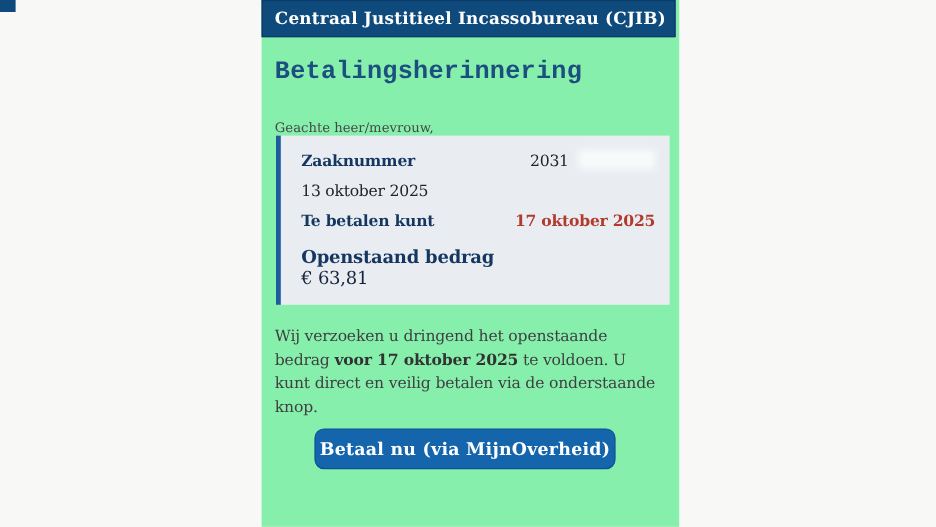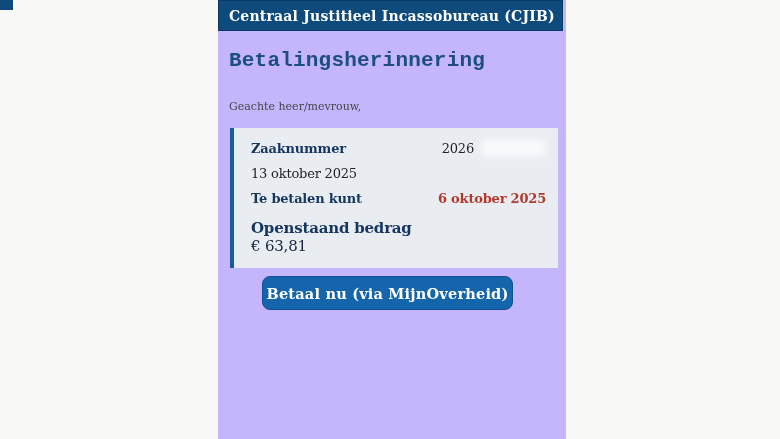--- a/index.html
+++ b/index.html
@@ -11,21 +11,21 @@
   }
   .corner-accent {
     position: absolute; left: 0; top: 0;
     width: 13px; height: 10px;
     background: #0f4a7d;
   }
   .card {
     position: absolute;
     left: 218px; top: 0;
     width: 348px; height: 439px;
-    background: #c4b5fd;
+    background: #86efac;
   }
   .header-bar {
     width: calc(100% - 3px);
     height: 31px;
     background: #0f4a7d;
     border: 1px solid #0a3a66;
     display: flex;
     align-items: center;
     padding-left: 10px;
   }
@@ -53,21 +53,20 @@
     color: #474747;
   }
   .body-text {
     margin-top: 11px;
     font-size: 13px;
     line-height: 19.5px;
     color: #3f3f3f;
     letter-spacing: -0.15px;
   }
   .details-box {
-    margin-top: 15px;
     margin-left: 1px;
     width: 328px;
     background: #e9edf2;
     border-left: 4px solid #1c5b9e;
     padding: 12px 12px 13px 17px;
   }
   .detail-row {
     display: flex;
     align-items: baseline;
     justify-content: space-between;
@@ -134,36 +133,37 @@
 
     <h1 class="page-title">Betalingsherinnering</h1>
 
     <p class="salutation">Geachte heer/mevrouw,</p>
 
 
     <div class="details-box">
 
       <div class="detail-row">
         <span class="detail-label">Zaaknummer</span>
-        <span class="detail-value"><span>2026</span><span class="redaction-blur"></span></span>
+        <span class="detail-value"><span>2031</span><span class="redaction-blur"></span></span>
       </div>
 
       <div class="detail-row">
         <span class="detail-value">13 oktober 2025</span>
       </div>
 
       <div class="detail-row">
         <span class="detail-label">Te betalen kunt</span>
-        <span class="detail-value red">6 oktober 2025</span>
+        <span class="detail-value red">17 oktober 2025</span>
       </div>
 
       <div class="detail-row">
         <span class="detail-label big">Openstaand bedrag</span>
         <span class="detail-value big">€ 63,81</span>
       </div>
 
     </div>
 
+    <p class="body-text closing-text"><span>Wij verzoeken u dringend het openstaande bedrag </span><span class="bold-due">voor 17 oktober 2025</span><span> te voldoen. U kunt direct en veilig betalen via de onderstaande knop.</span></p>
 
     <button class="pay-button">Betaal nu (via MijnOverheid)</button>
 
   </div>
 </div>
 
 </body></html>

